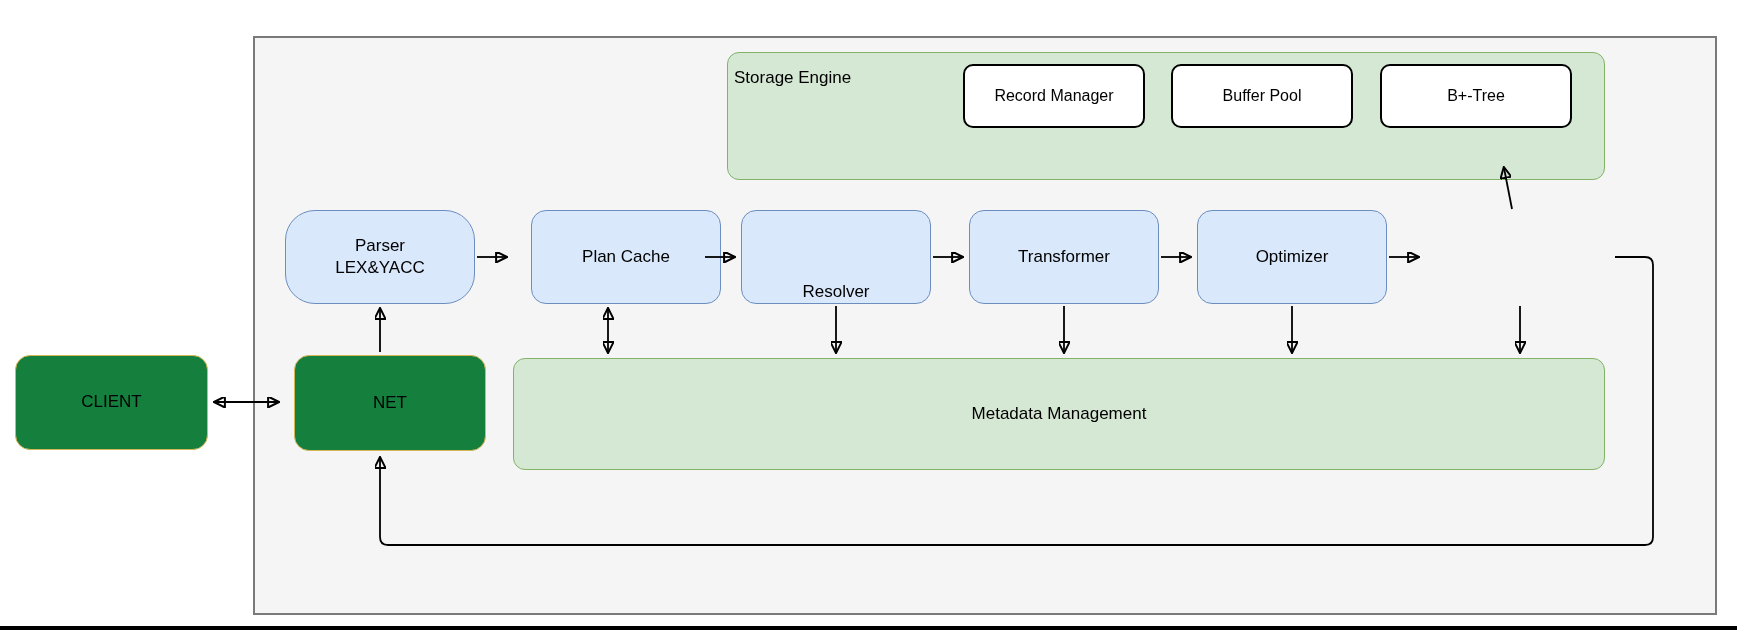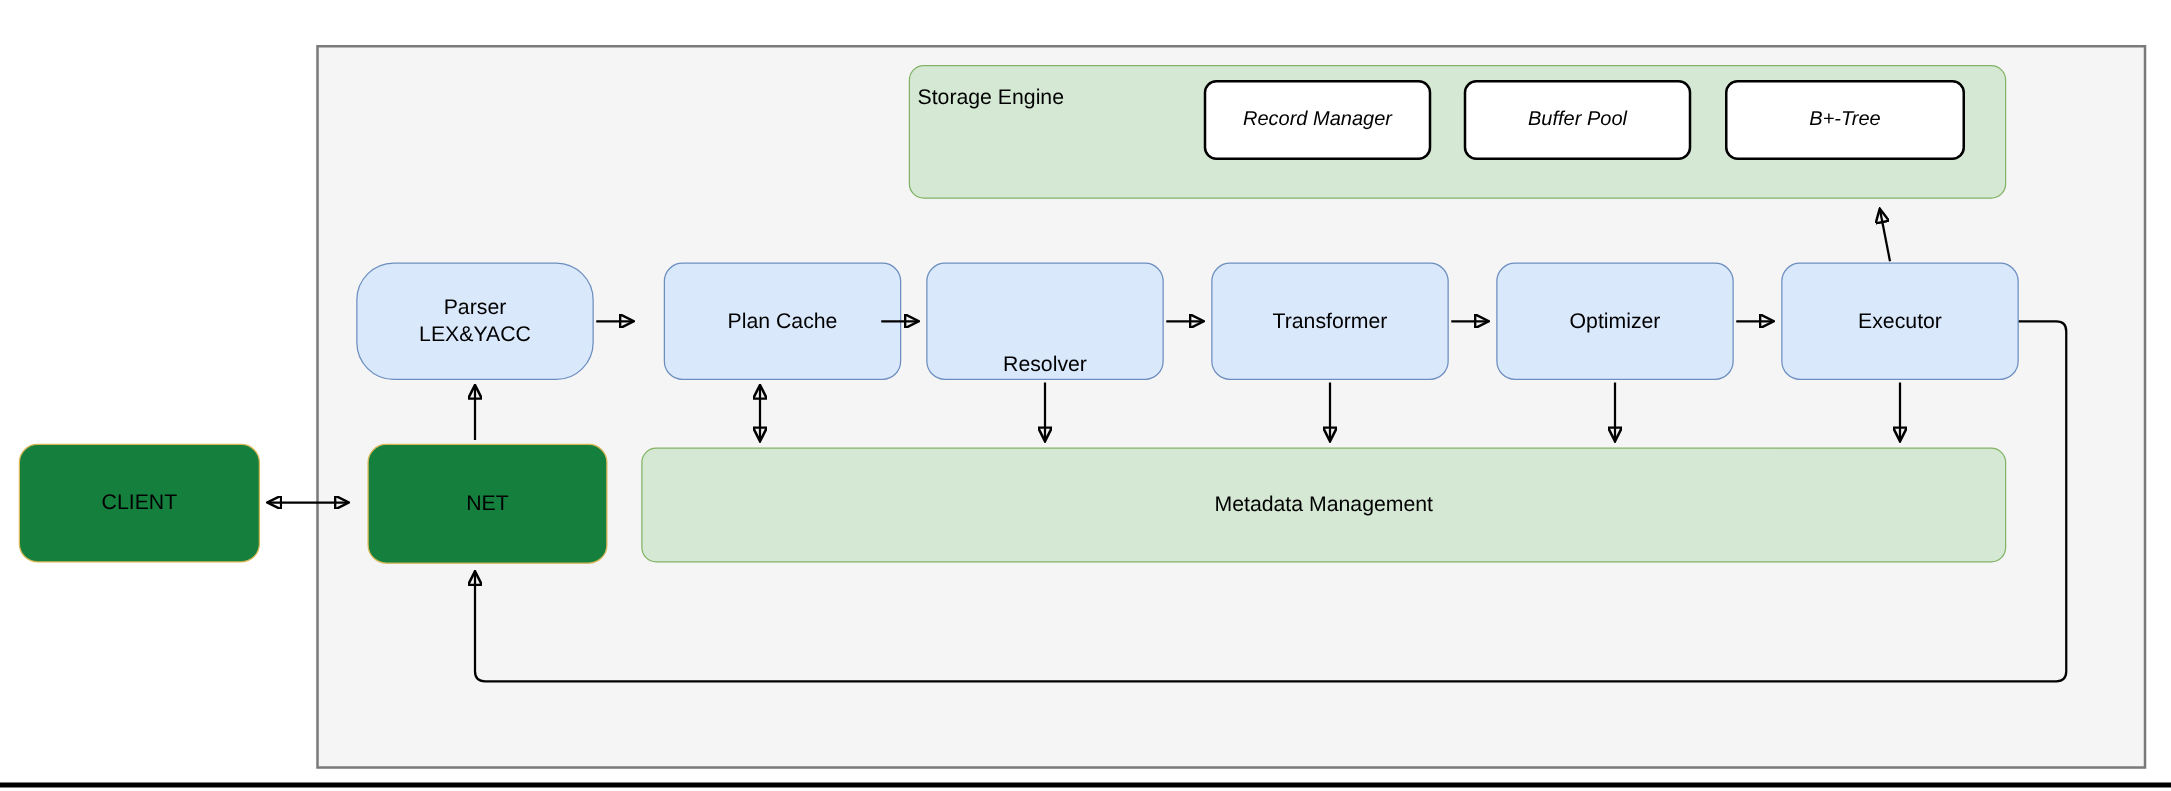--- a/index.html
+++ b/index.html
@@ -48,48 +48,47 @@
   .green {
     background: #d5e8d4;
     border: 1.6px solid #82b366;
     border-radius: 12px;
   }
   .white-box {
     background: #ffffff;
     border: 2px solid #000000;
     border-radius: 10px;
     font-size: 16px;
-    font-style: italic;
   }
   .client { left: 15px; top: 355px; width: 193px; height: 95px; }
   .net    { left: 294px; top: 355px; width: 192px; height: 96px; }
 
   .pipe   { top: 210px; width: 190px; height: 94px; }
   .parser      { left: 285px; border-radius: 30px; }
   .plan-cache  { left: 531px; }
   .resolver    { left: 741px; justify-content: flex-end; }
   .transformer { left: 969px; }
   .optimizer   { left: 1197px; justify-content: center; }
   .executor    { left: 1425px; }
 
   .storage {
     left: 727px; top: 52px;
-    width: 878px; height: 107px;
+    width: 878px; height: 128px;
     justify-content: flex-start;
     align-items: flex-start;
   }
   .storage-label {
     padding: 14px 0 0 6px;
     font-size: 17px;
   }
   .record-manager { left: 963px;  top: 64px; width: 182px; height: 64px; }
   .buffer-pool    { left: 1171px; top: 64px; width: 182px; height: 64px; }
   .bptree         { left: 1380px; top: 64px; width: 192px; height: 64px; }
 
-  .metadata { left: 513px; top: 358px; width: 1092px; height: 92px; }
+  .metadata { left: 513px; top: 358px; width: 1092px; height: 112px; }
 
   .edges {
     position: absolute;
     left: 0; top: 0;
     width: 1737px; height: 633px;
     pointer-events: none;
   }
   .edges path, .edges line {
     stroke: #000000;
     stroke-width: 1.8;
@@ -124,23 +123,20 @@
     <span>Plan Cache</span>
   </div>
   <div class="node blue pipe resolver">
     <span>Resolver</span>
   </div>
   <div class="node blue pipe transformer">
     <span>Transformer</span>
   </div>
   <div class="node blue pipe optimizer">
     <span>Optimizer</span>
-  </div>
-  <div class="node blue pipe executor">
-    <span>Executor</span>
   </div>
 
   <div class="node green storage">
     <span class="storage-label">Storage Engine</span>
   </div>
   <div class="node white-box record-manager">
     <span>Record Manager</span>
   </div>
   <div class="node white-box buffer-pool">
     <span>Buffer Pool</span>

